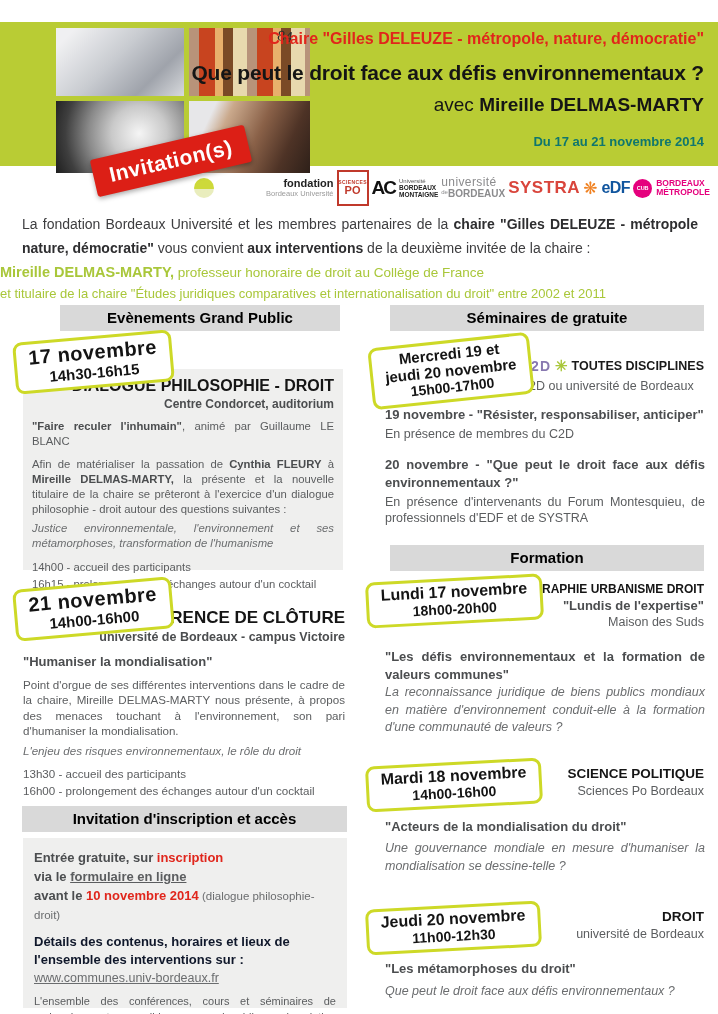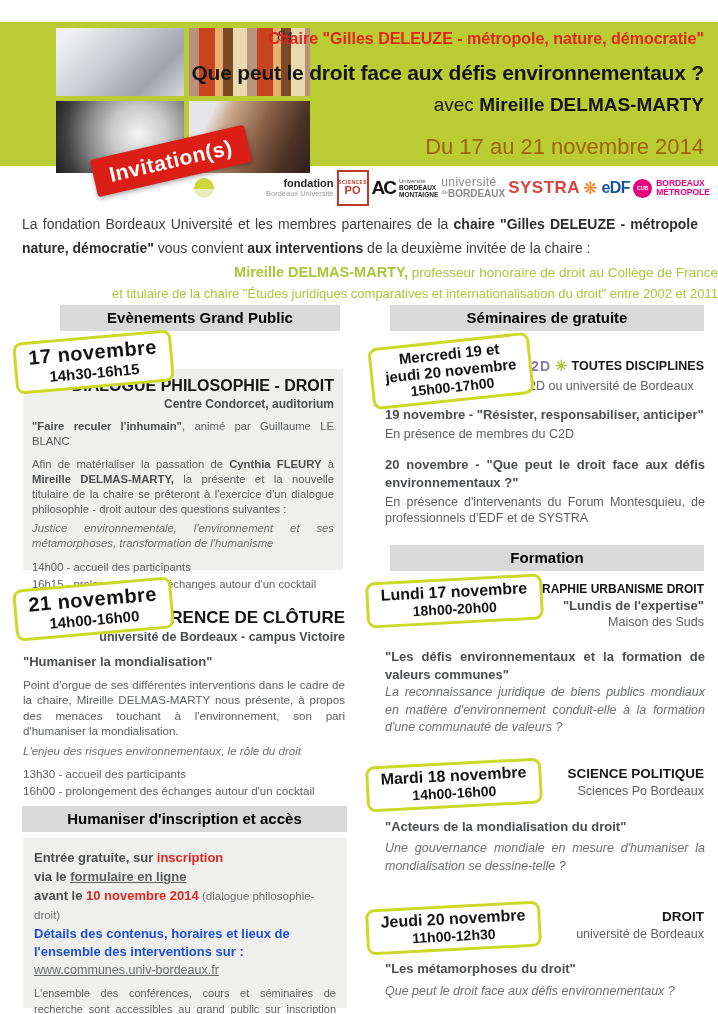--- a/index.html
+++ b/index.html
@@ -20,21 +20,21 @@
   .stamp{position:absolute;left:92px;top:142px;transform:rotate(-13deg);background:#dc1f16;color:#fff;
          font-weight:800;font-size:21px;padding:7px 16px;border-radius:3px;z-index:5;
          box-shadow:0 2px 5px rgba(0,0,0,.35);letter-spacing:.5px;}
 
   .titleblock{position:absolute;left:190px;right:14px;top:30px;text-align:right;z-index:2;}
   .tb-chaire{color:#e1251b;font-weight:700;font-size:16px;margin-bottom:13px;}
   .tb-title{color:#151515;font-weight:800;font-size:21px;margin-bottom:9px;letter-spacing:-.2px;}
   .tb-avec{color:#151515;font-size:19px;margin-bottom:18px;}
   .tb-avec .avec{font-weight:400;}
   .tb-avec b{font-weight:800;}
-  .tb-dates{color:#a16207;font-weight:400;font-size:22px;}
+  .tb-dates{color:#0f766e;font-weight:700;font-size:13px;}
 
   
   .logos{position:absolute;top:168px;left:194px;width:516px;height:40px;display:flex;
          align-items:center;justify-content:space-between;z-index:2;}
   .logo{display:flex;align-items:center;gap:4px;}
   .fbu-circle{width:20px;height:20px;border-radius:50%;background:linear-gradient(180deg,#cdd93a 55%,#e9edbd 55%);}
   .fbu-lines{display:flex;flex-direction:column;line-height:1.15;align-items:flex-end;}
   .fbu-l1{font-size:11px;font-weight:700;color:#222;}
   .fbu-l2{font-size:7.5px;color:#9a9a9a;padding-left:48px;}
   .spo-box{width:28px;height:32px;border:2px solid #c0392b;display:flex;flex-direction:column;
@@ -53,21 +53,21 @@
   .edf-mark{color:#f08223;font-size:17px;}
   .edf-text{font-size:16px;font-weight:800;color:#10559e;letter-spacing:-.5px;}
   .cub-gear{width:19px;height:19px;border-radius:50%;background:#e5007d;color:#fff;font-size:5.5px;
             font-weight:700;display:flex;align-items:center;justify-content:center;}
   .cub-lines{display:flex;flex-direction:column;line-height:1.05;color:#e5007d;font-weight:800;font-size:8.5px;}
 
   
   .intro{position:absolute;top:212px;left:22px;width:676px;color:#3d3d3f;font-size:14px;
          line-height:1.72;text-align:justify;}
   .intro b{color:#2e2e30;}
-  .intro-green{position:absolute;top:262px;left:0;width:718px;text-align:right;color:#a9c73a;line-height:1.5;}
+  .intro-green{position:absolute;top:262px;left:0;width:718px;text-align:left;color:#a9c73a;line-height:1.5;}
   .ig1{font-size:13.5px;}
   .ig1 b{font-size:14.5px;}
   .ig2{font-size:13px;}
 
   
   .secbar{position:absolute;background:#d9d9d9;text-align:center;font-weight:700;font-size:15px;
           color:#000;height:26px;line-height:26px;box-sizing:border-box;}
   .bar-events{left:60px;top:305px;width:280px;}
   .bar-seminaires{left:390px;top:305px;width:314px;}
   .bar-formation{left:390px;top:545px;width:314px;}
@@ -107,21 +107,21 @@
   .ev2 .ev-body{font-size:11.6px;}
   .ev2 .ev-times{font-size:11.6px;}
 
   
   .condbox{position:absolute;left:23px;top:838px;width:324px;height:170px;background:#efefee;
            box-sizing:border-box;padding:11px 11px;z-index:1;}
   .cline{font-size:13px;font-weight:700;color:#4b4d4f;line-height:1.45;}
   .cred{color:#e0261c;}
   .clink{color:#5b5d5f;text-decoration:underline;font-weight:700;cursor:pointer;}
   .cparen{font-weight:400;font-size:11.5px;color:#6b6d6f;}
-  .cdetails{margin-top:1px;font-size:13px;font-weight:700;color:#1d4ed8;line-height:1.35;}
+  .cdetails{margin-top:9px;font-size:13px;font-weight:700;color:#0f172a;line-height:1.35;}
   .curl{display:inline-block;margin-top:1px;font-size:12.5px;text-decoration:underline;color:#6a6c6e;cursor:pointer;}
   .cnote{margin-top:8px;font-size:11px;line-height:1.38;color:#5b5d5f;text-align:justify;}
 
   
   .c2dblock{position:absolute;left:520px;top:357px;}
   .c2d-row{display:flex;align-items:center;gap:4px;}
   .c2d-mark{color:#8878b0;font-weight:800;font-size:14px;letter-spacing:1px;}
   .c2d-star{color:#a9c73a;font-size:15px;font-weight:700;}
   .c2d-label{color:#1a1a1a;font-weight:800;font-size:12.5px;}
   .c2d-sub{margin-top:4px;font-size:12.5px;color:#5b5d5f;}
@@ -221,21 +221,21 @@
     <span>La fondation Bordeaux Université et les membres partenaires de la </span><b>chaire "Gilles DELEUZE - métropole nature, démocratie"</b><span> vous convient </span><b>aux interventions</b><span> de la deuxième invitée de la chaire :</span>
   </div>
   <div class="intro-green">
     <div class="ig1"><b>Mireille DELMAS-MARTY,</b><span> professeur honoraire de droit au Collège de France</span></div>
     <div class="ig2">et titulaire de la chaire "Études juridiques comparatives et internationalisation du droit" entre 2002 et 2011</div>
   </div>
 
   <div class="secbar bar-events">Evènements Grand Public</div>
   <div class="secbar bar-seminaires">Séminaires de gratuite</div>
   <div class="secbar bar-formation">Formation</div>
-  <div class="secbar bar-conditions">Humaniser d'inscription et accès</div>
+  <div class="secbar bar-conditions">Invitation d'inscription et accès</div>
 
   <div class="badge badge-17">
     <span class="l1">17 novembre</span>
     <span class="l2">14h30-16h15</span>
   </div>
   <div class="ev1box">
     <div class="ev-title">DIALOGUE PHILOSOPHIE - DROIT</div>
     <div class="ev-loc">Centre Condorcet, auditorium</div>
     <div class="ev-body">
       <b>"Faire reculer l'inhumain"</b><span>, animé par Guillaume LE BLANC</span>

